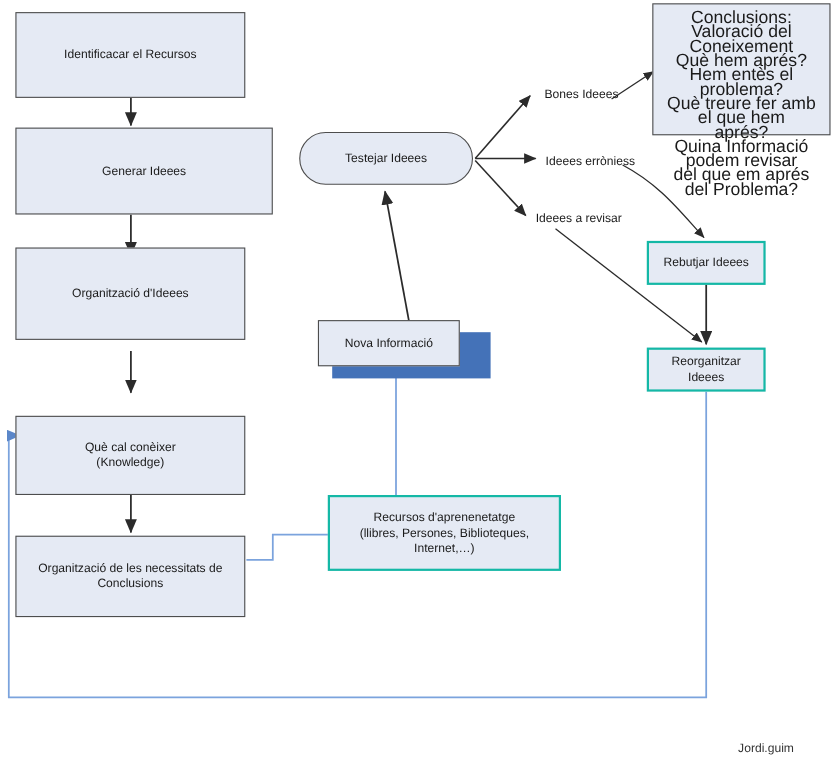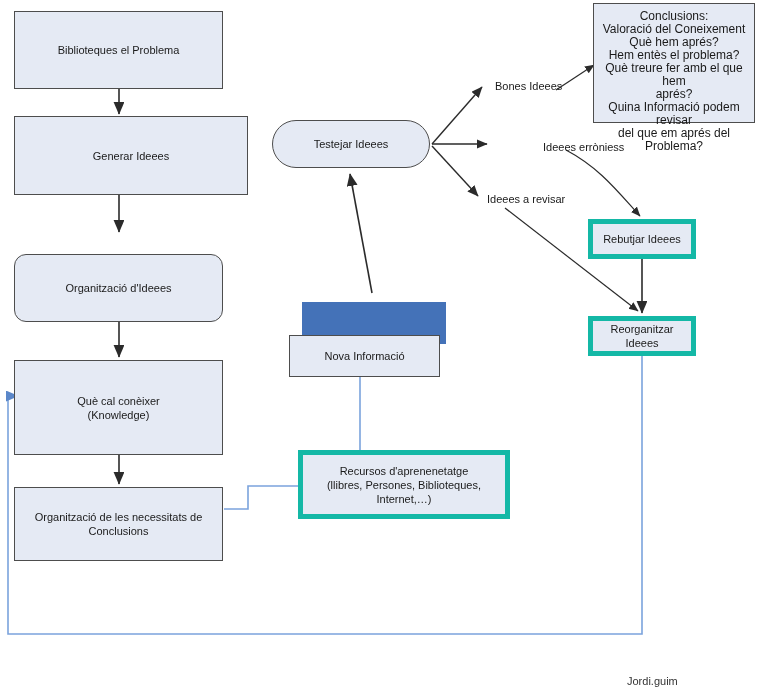--- a/index.html
+++ b/index.html
@@ -37,42 +37,43 @@
     display: flex;
     align-items: center;
     justify-content: center;
     text-align: center;
     padding: 2px 6px;
   }
   .node.rounded {
     border-radius: 24px;
   }
   .node.thin-border {
-    border: 5px solid #14b8a6;
+    border: 2px solid #14b8a6;
   }
   .shadow-blue {
     position: absolute;
     background: #4472b8;
     z-index: 0;
   }
   .edge-label {
     position: absolute;
     font-size: 11px;
     line-height: 13px;
     color: #1a1a1a;
     white-space: nowrap;
   }
   .signature {
     position: absolute;
     font-size: 11px;
     color: #333333;
     white-space: nowrap;
+    margin-left: 44px;
   }
   .conclusions {
-    font-size: 12px;
+    font-size: 16px;
     line-height: 13px;
     align-items: flex-start;
     padding-top: 6px;
   }
   .conclusions .lines {
     width: 100%;
   }
   .nline { display: block; }
 </style>
 </head>
@@ -111,51 +112,51 @@
 
     <polyline points="365,451 365,469 360,469 360,330 360,326" fill="none" stroke="#7ba3dd" stroke-width="1.6"></polyline>
 
     <polyline points="224,509 248,509 248,486 299,486" fill="none" stroke="#7ba3dd" stroke-width="1.6"></polyline>
 
     <polyline points="642,356 642,634 8,634 8,400" fill="none" stroke="#7ba3dd" stroke-width="1.6"></polyline>
     <line x1="8" y1="396" x2="18" y2="396" stroke="#5b87c9" stroke-width="1.6" marker-end="url(#arrowBlue)"></line>
   </svg>
 
   <div class="node" style="left:14px; top:11px; width:209px; height:78px;">
-    <span>Biblioteques el Problema</span>
+    <span>Identificacar el Recursos</span>
   </div>
 
   <div class="node" style="left:14px; top:116px; width:234px; height:79px;">
     <span>Generar Ideees</span>
   </div>
 
-  <div class="node" style="left:14px; top:254px; width:209px; height:68px;border-radius:12px;">
+  <div class="node" style="left:14px; top:225px; width:209px; height:84px;">
     <span>Organització d'Ideees</span>
   </div>
 
-  <div class="node" style="left:14px; top:360px; width:209px; height:95px;">
+  <div class="node" style="left:14px; top:378px; width:209px; height:72px;">
     <div>
       <span class="nline">Què cal conèixer</span>
       <span class="nline">(Knowledge)</span>
     </div>
   </div>
 
   <div class="node" style="left:14px; top:487px; width:209px; height:74px;">
     <div>
       <span class="nline">Organització de les necessitats de</span>
       <span class="nline">Conclusions</span>
     </div>
   </div>
 
   <div class="node rounded" style="left:272px; top:120px; width:158px; height:48px;text-align:center;">
     <span>Testejar Ideees</span>
   </div>
 
   <div class="shadow-blue" style="left:302px; top:302px; width:144px; height:42px;"></div>
-  <div class="node" style="left:289px; top:291px; width:151px; height:42px; z-index:2;margin-top:44px;">
+  <div class="node" style="left:289px; top:291px; width:129px; height:42px; z-index:2;">
     <span>Nova Informació</span>
   </div>
 
   <div class="node thin-border" style="left:298px; top:450px; width:212px; height:69px;">
     <div>
       <span class="nline">Recursos d'aprenenetatge</span>
       <span class="nline">(llibres, Persones, Biblioteques,</span>
       <span class="nline">Internet,…)</span>
     </div>
   </div>
@@ -178,21 +179,21 @@
   </div>
 
   <div class="node thin-border" style="left:588px; top:316px; width:108px; height:40px;">
     <span>Reorganitzar Ideees</span>
   </div>
 
   <div class="edge-label" style="left:495px; top:80px;">
     <span>Bones Ideees</span>
   </div>
 
-  <div class="edge-label" style="left:496px; top:141px;margin-left:47px;">
+  <div class="edge-label" style="left:496px; top:141px;">
     <span>Ideees erròniess</span>
   </div>
 
   <div class="edge-label" style="left:487px; top:193px;">
     <span>Ideees a revisar</span>
   </div>
 
   <div class="signature" style="left:627px; top:675px;">
     <span>Jordi.guim</span>
   </div>

